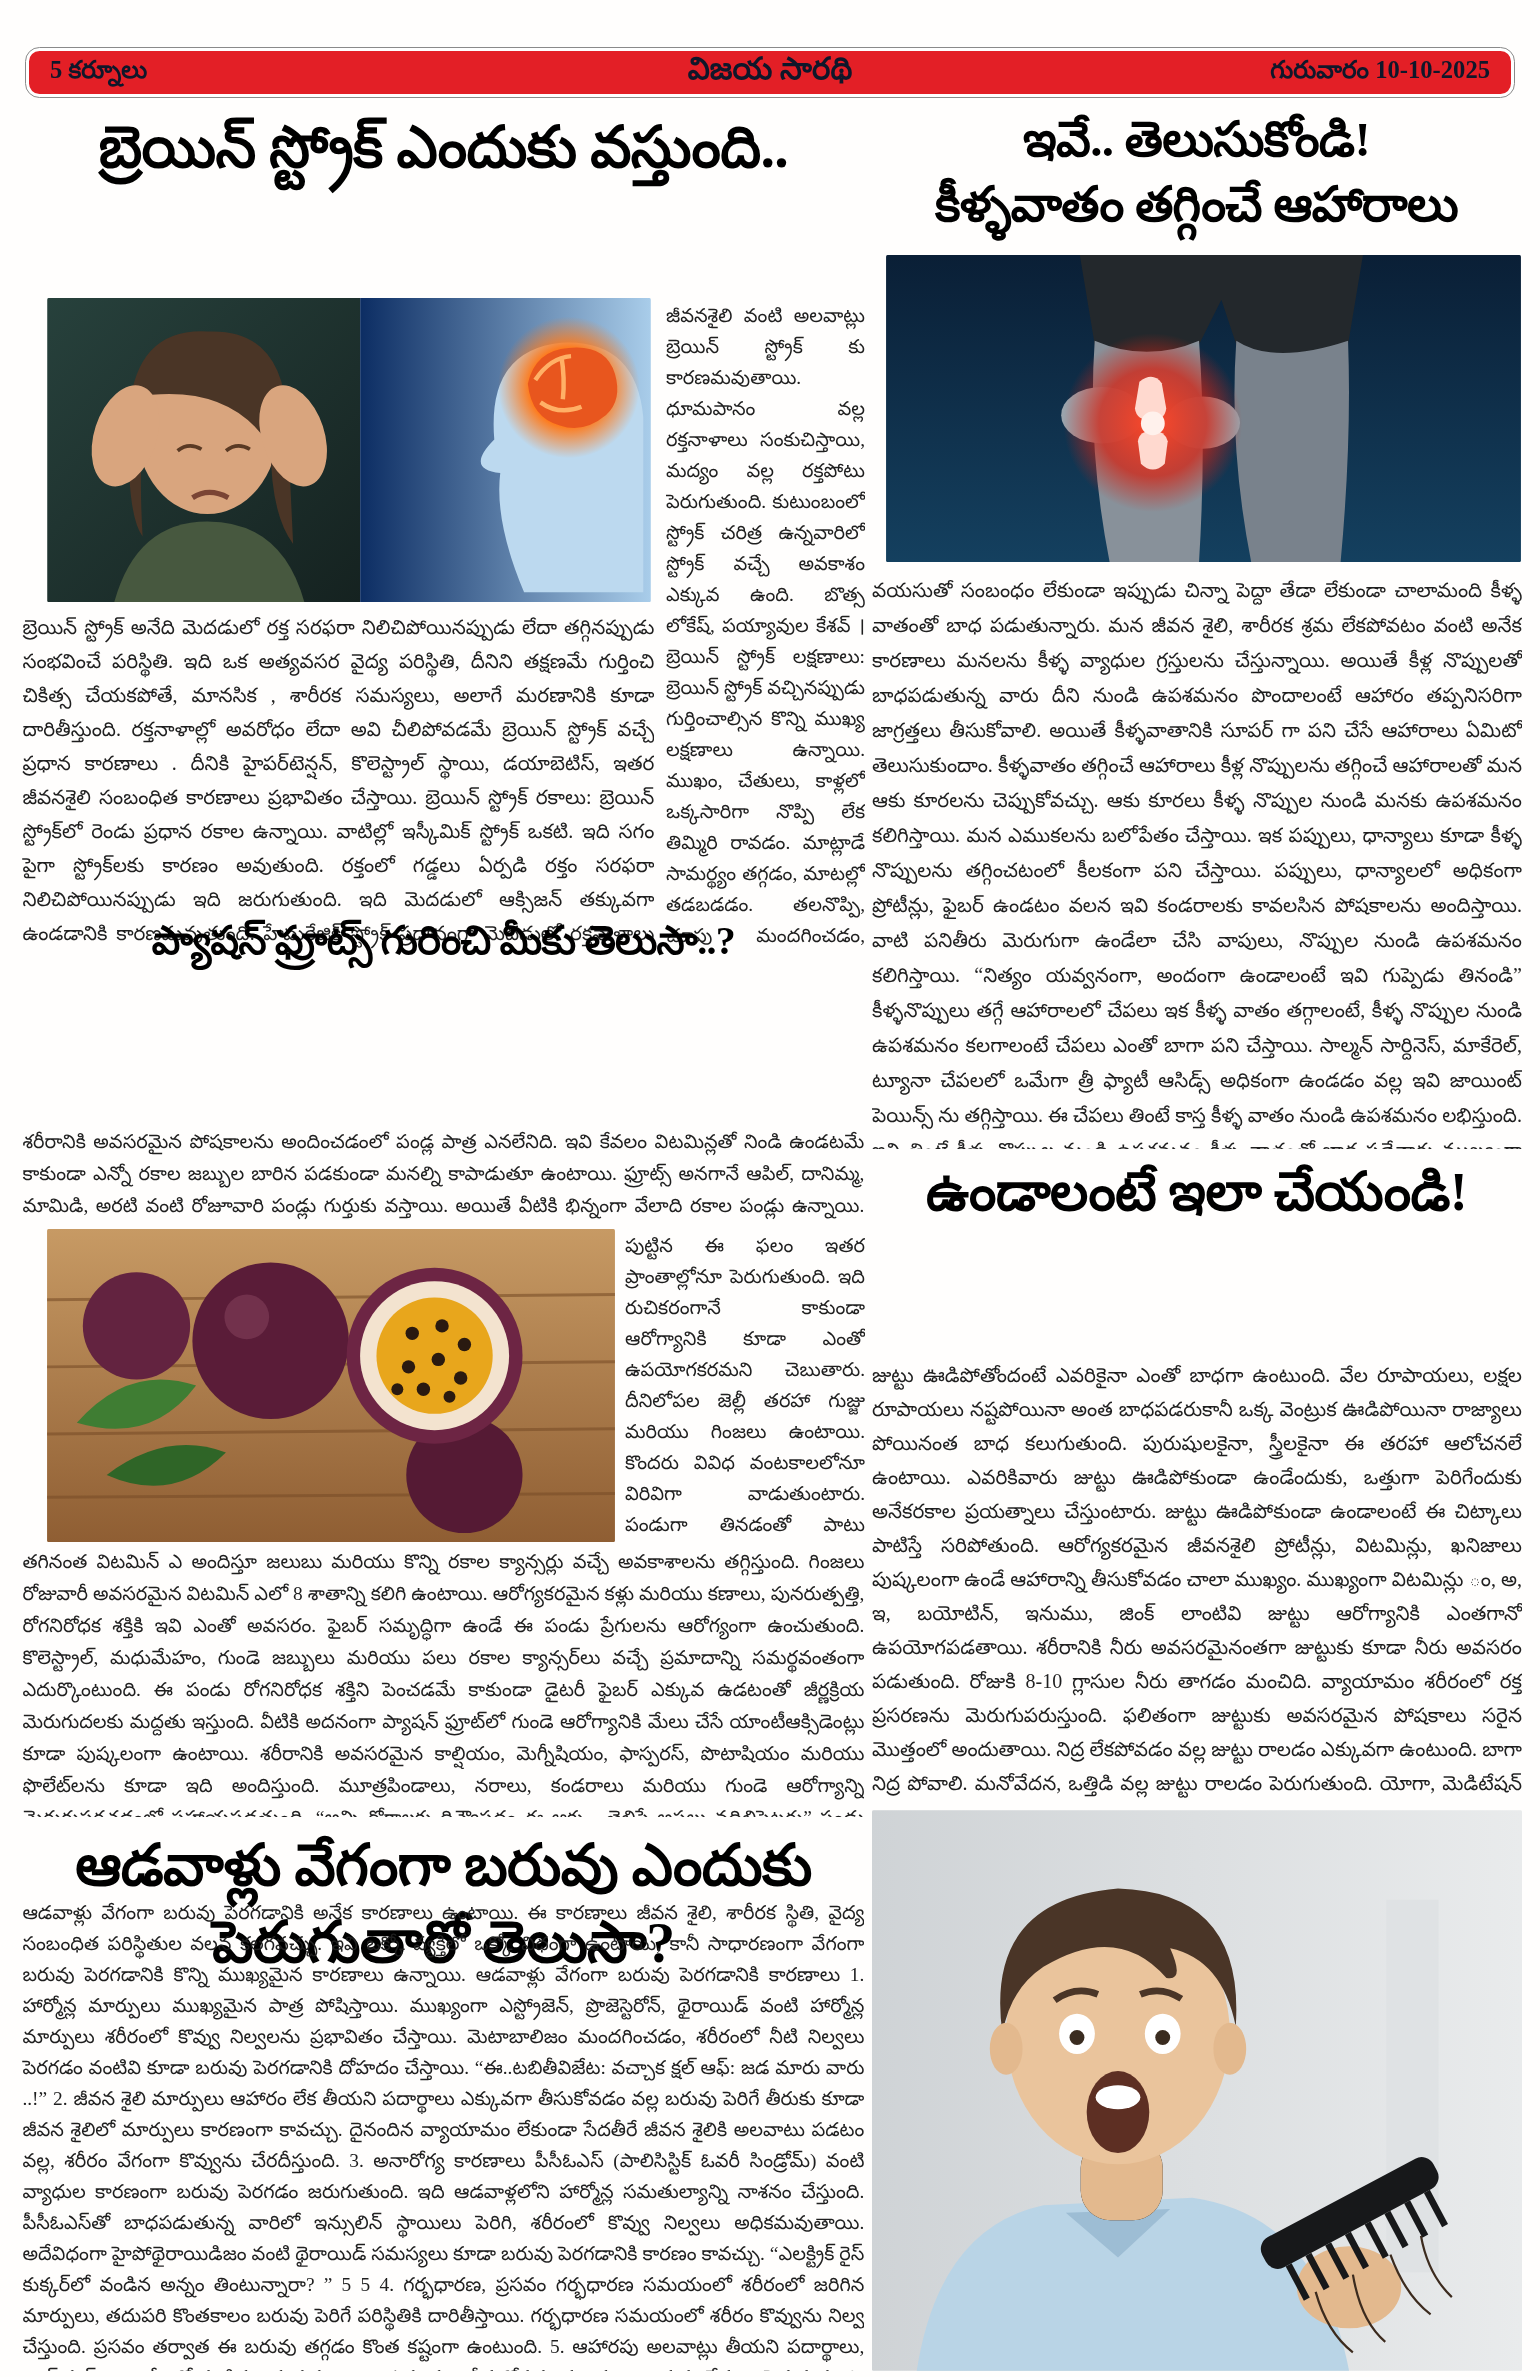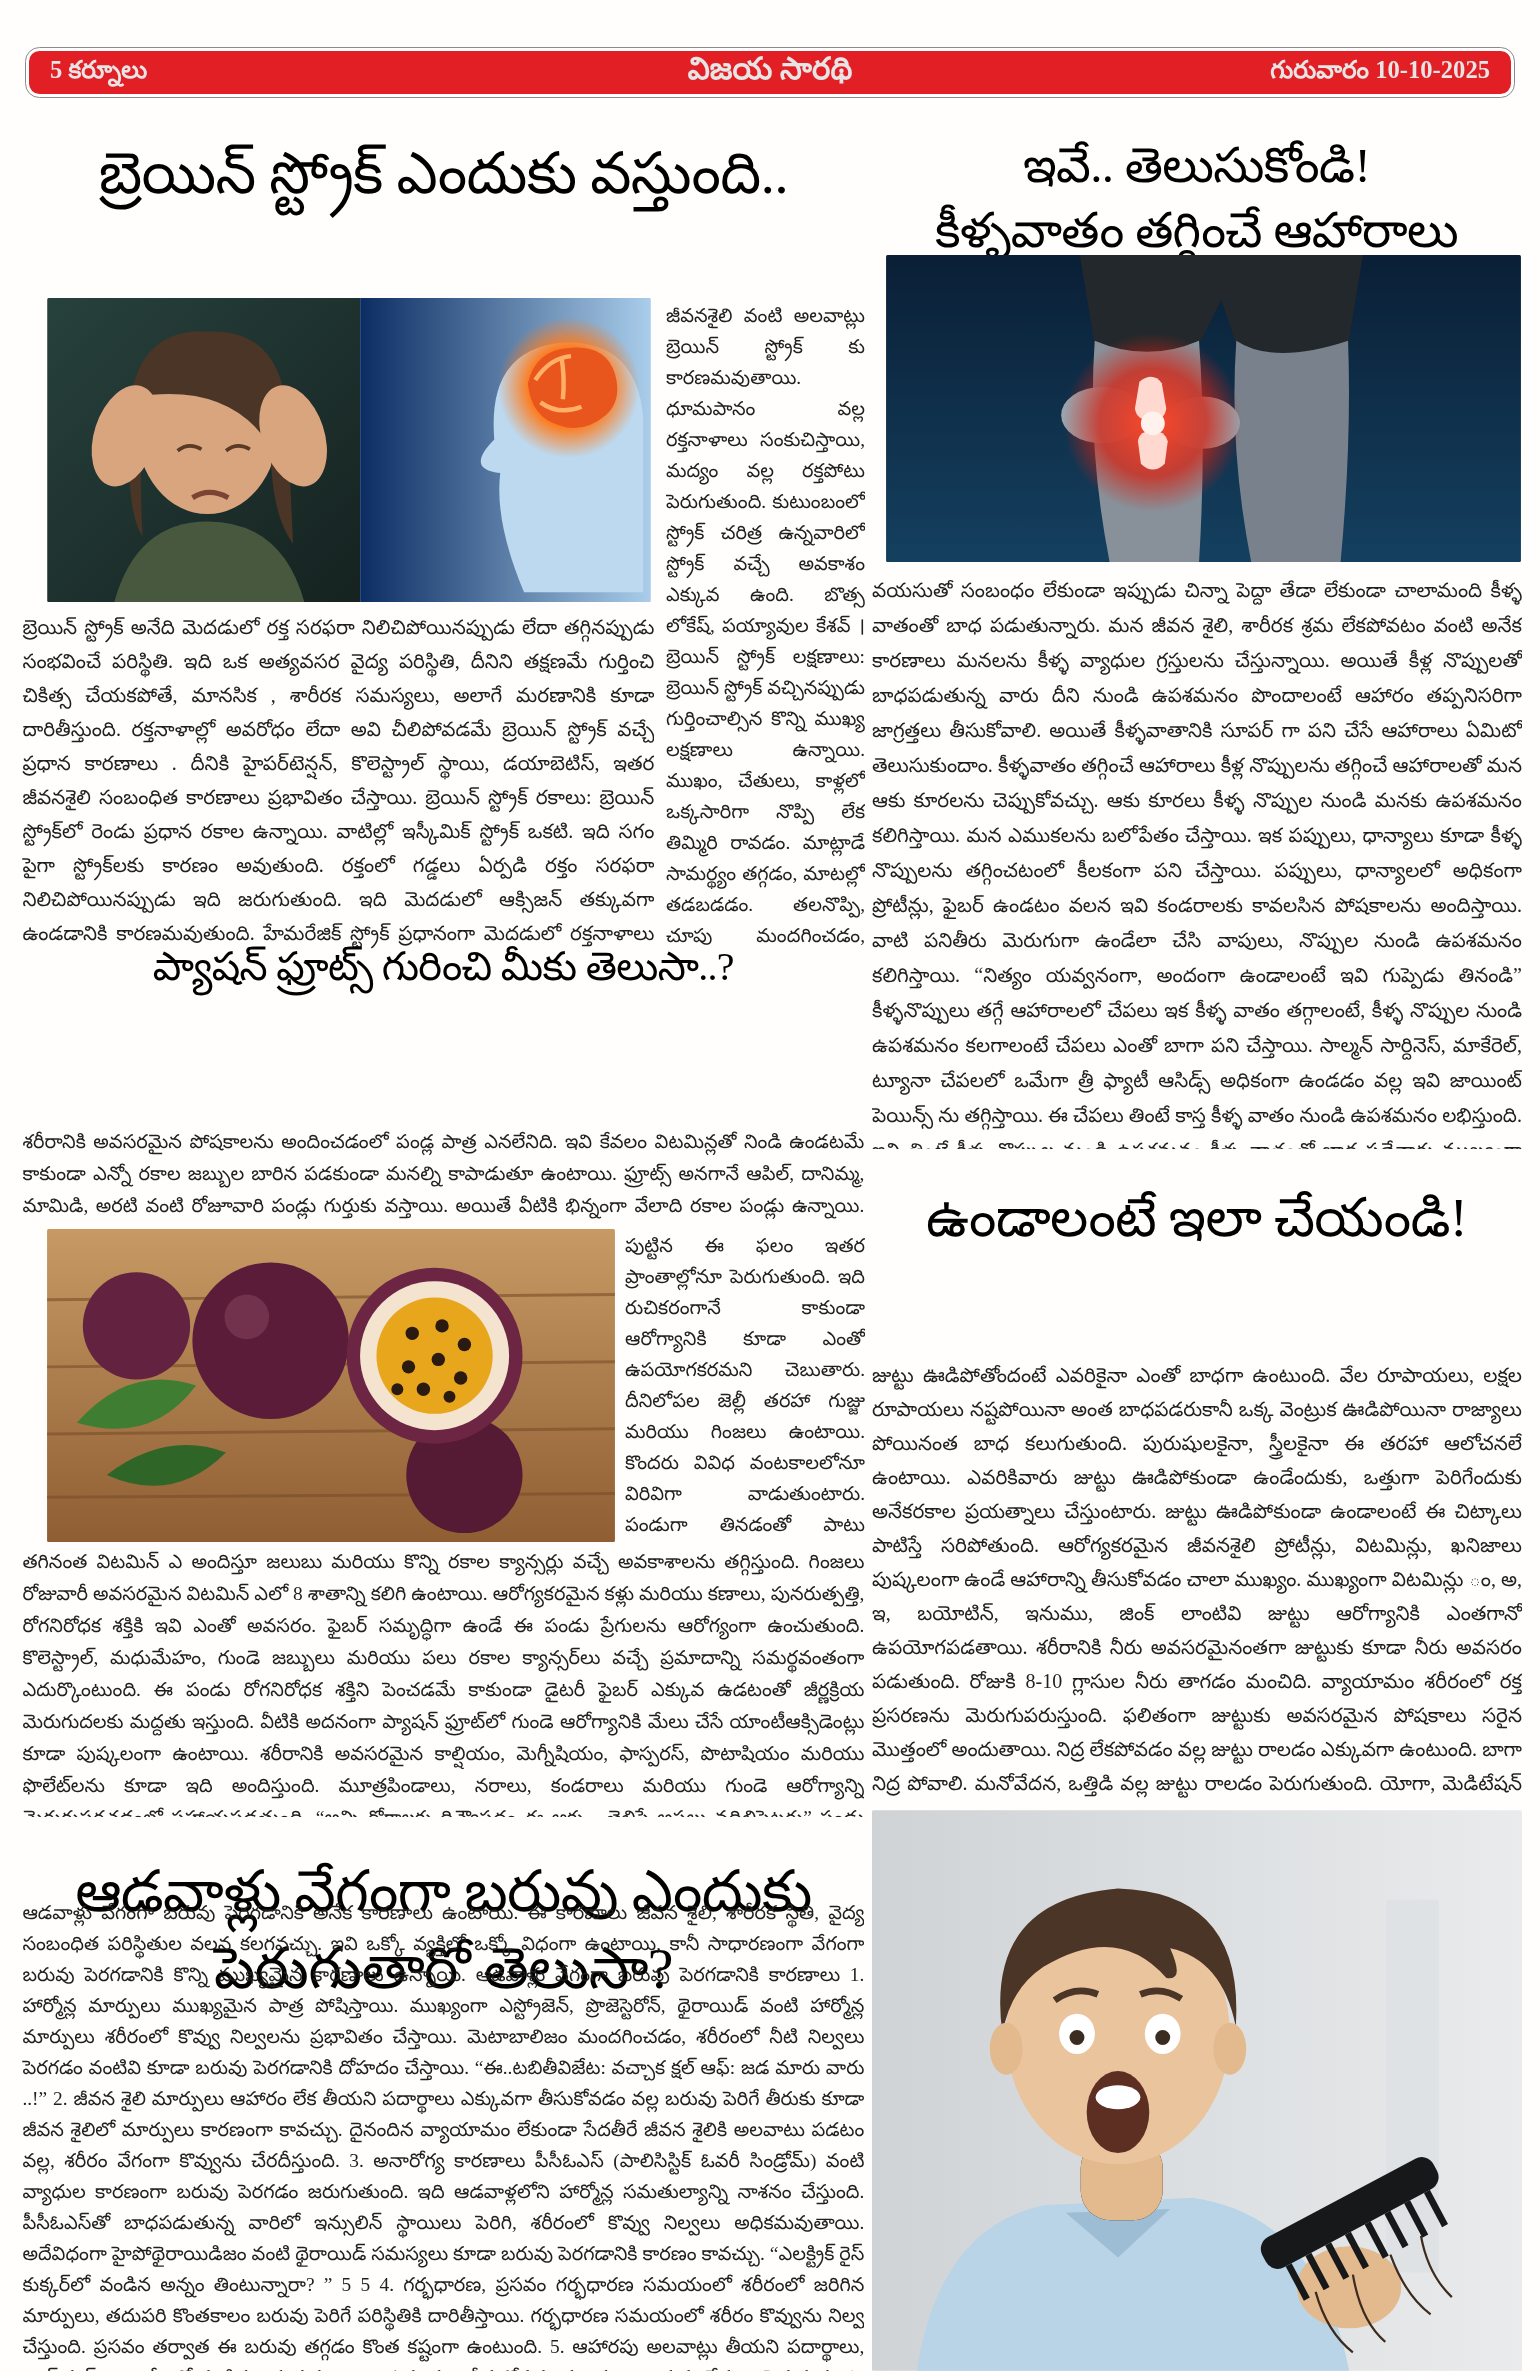--- a/index.html
+++ b/index.html
@@ -1,26 +1,26 @@
 <!DOCTYPE html>
 <html style="font-size:12px"><head>
 <meta charset="utf-8">
 <style>
   html,body{margin:0;padding:0;background:#ffffff;}
   .page{position:relative;width:1541px;height:2377px;background:#fffefd;overflow:hidden;
         font-family:"Liberation Serif","DejaVu Serif",serif;}
   .masthead{position:absolute;left:26px;top:48px;width:1488px;height:49px;
         background:#e31f26;border:3px solid #ffffff;outline:1.5px solid #8a8a8a;
         border-radius:13.4px;display:flex;align-items:center;justify-content:space-between;
-        color:#e5e5e5;font-weight:bold;box-sizing:border-box;padding:0 21px;}
+        color:#0f172a;font-weight:bold;box-sizing:border-box;padding:0 21px;}
   .masthead .edition{font-size:24.6px;}
   .masthead .paper-title{font-size:31px;position:absolute;left:50%;transform:translateX(-50%);}
   .masthead .mast-date{font-size:24.6px;}
-  .headline{position:absolute;font-weight:normal;color:#000;text-align:center;
-        letter-spacing:-0.7px;line-height:1.32;margin-top:26px;}
+  .headline{position:absolute;font-weight:bold;color:#000;text-align:center;
+        letter-spacing:-0.7px;line-height:1.32;}
   .h-xl{font-size:58px;}
   .h-lg{font-size:49px;}
   .h-md{font-size:58px;text-align:center;}
   .body-block{position:absolute;text-align:justify;color:#1f1f1f;overflow:hidden;}
   .photo{position:absolute;overflow:hidden;border-radius:1.5px;}
   .photo svg{display:block;}
 </style>
 </head>
 <body>
 

